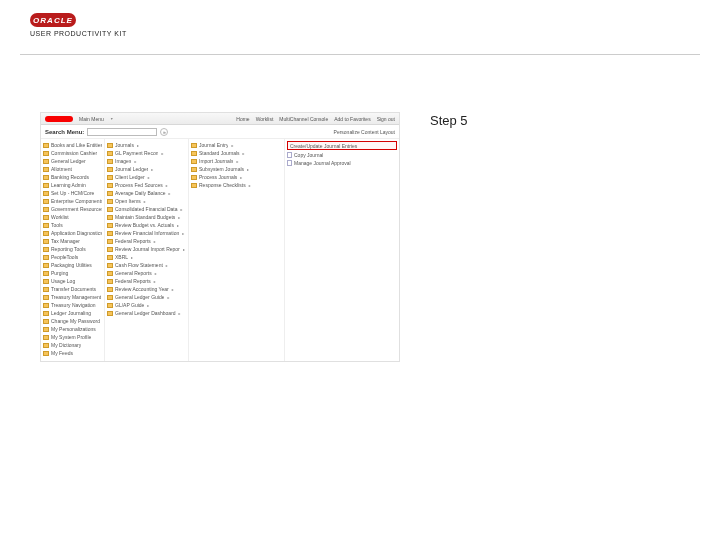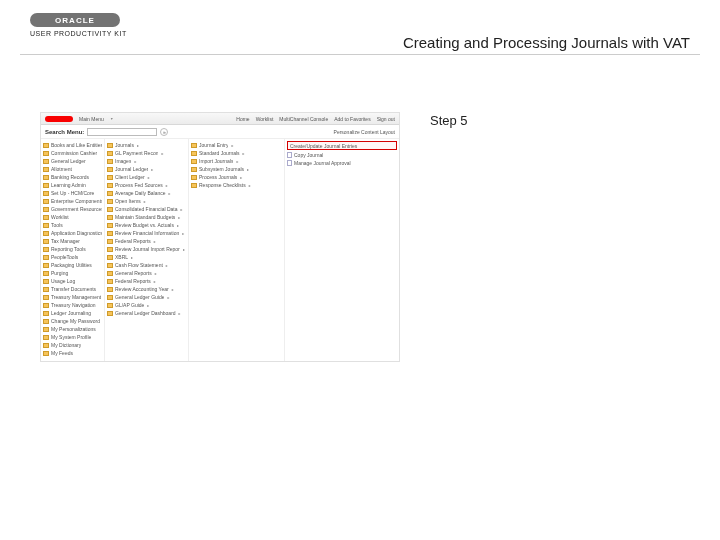--- a/index.html
+++ b/index.html
@@ -25,31 +25,32 @@
     top: 0;
     width: 120px;
   }
   .oracle-bar {
     display: flex;
     align-items: center;
     gap: 0;
     height: 16px;
   }
   .oracle-red {
-    width: 90px;
+    width: 46px;
     height: 14px;
-    background: #737373;
+    background: #b91c1c;
     border-radius: 7px / 7px;
     display: flex;
     align-items: center;
     justify-content: center;
     color: #fff;
     font-size: 8px;
     font-weight: bold;
     letter-spacing: 1px;
+    font-style: italic;
   }
   .logo-sub {
     font-size: 7px;
     letter-spacing: 0.5px;
     color: #222;
     margin-top: 2px;
   }
   .title {
     position: absolute;
     right: 30px;
@@ -195,21 +196,20 @@
 </head>
 <body>
 
 <div class="header">
   <div class="logo">
     <div class="oracle-bar">
       <div class="oracle-red">ORACLE</div>
     </div>
     <div class="logo-sub">USER PRODUCTIVITY KIT</div>
   </div>
-  <div class="title">Creating and Processing Journals with VAT</div>
 </div>
 <div class="divider"></div>
 
 <div class="columns">
 
   <div class="col-image">
     <div class="app">
 
       <div class="app-topbar">
         <div class="mini-logo"></div>

